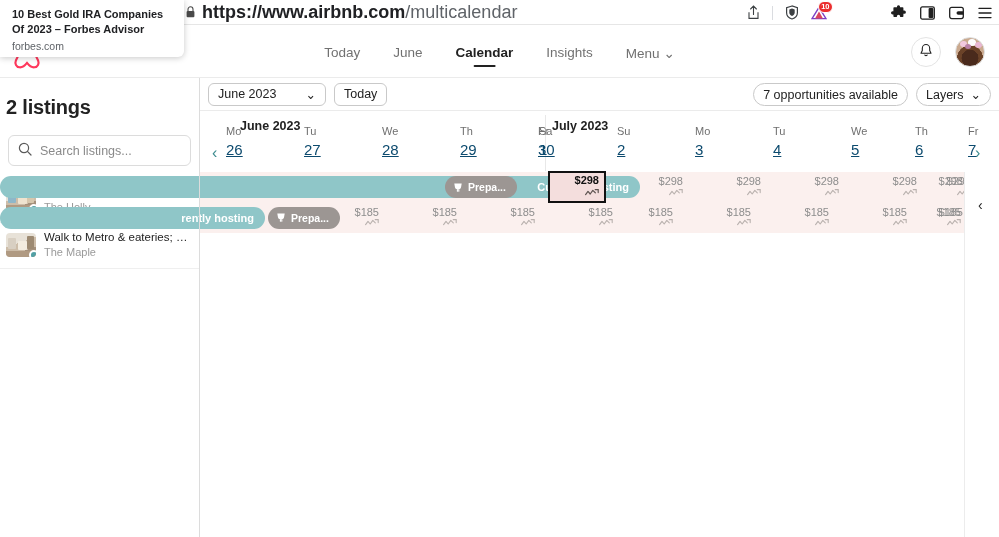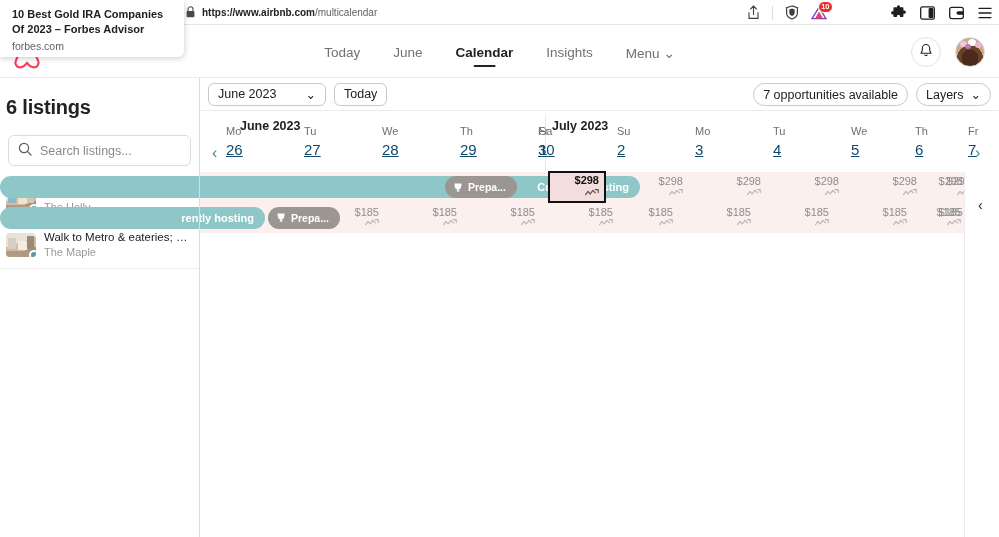--- a/index.html
+++ b/index.html
@@ -13,21 +13,21 @@
 
   
   .browser-bar {
     position: absolute; top: 0; left: 0; width: 999px; height: 25px;
     background: #ffffff; display: flex; align-items: center;
     border-bottom: 1px solid #e6e6e6;
   }
   .omnibox {
     position: absolute; left: 186px; top: 2px; width: 546px; height: 21px;
     display: flex; align-items: center; gap: 7px;
-    font-size: 10px; color: #5f6368;
+    font-size: 18px; color: #5f6368;
   }
   .omnibox .lock { font-size: 11px; color: #4a4a4a; }
   .url { white-space: nowrap; }
   .url b { color: #202124; font-weight: 700; }
   .chrome-icons {
     position: absolute; right: 6px; top: 0; height: 25px;
     display: flex; align-items: center; gap: 13px;
   }
   .chrome-icons-left {
     position: absolute; left: 745px; top: 0; height: 25px;
@@ -327,21 +327,21 @@
       <div class="avatar">
         <span class="fl" style="left:4px;top:3px;width:7px;height:6px;background:#f2c9de;"></span>
         <span class="fl" style="left:12px;top:1px;width:8px;height:7px;background:#fdfdfd;"></span>
         <span class="fl" style="left:19px;top:4px;width:7px;height:6px;background:#e9b7d2;"></span>
         <span class="fl" style="left:9px;top:6px;width:6px;height:5px;background:#b980a6;"></span>
       </div>
     </div>
   </div>
 
   <div class="listings">
-    <div class="listings-title">6 listings</div>
+    <div class="listings-title">2 listings</div>
 
     <div class="search-wrap">
       <div class="search-box">
         <span>
           <svg width="14" height="14" viewBox="0 0 14 14">
               <circle cx="6" cy="6" r="4.6" fill="none" stroke="#5a5a5a" stroke-width="1.2"></circle>
               <path d="M9.4 9.4 13 13" stroke="#5a5a5a" stroke-width="1.2" stroke-linecap="round"></path>
             </svg>
         </span>
         <input type="text" placeholder="Search listings..." style="">

